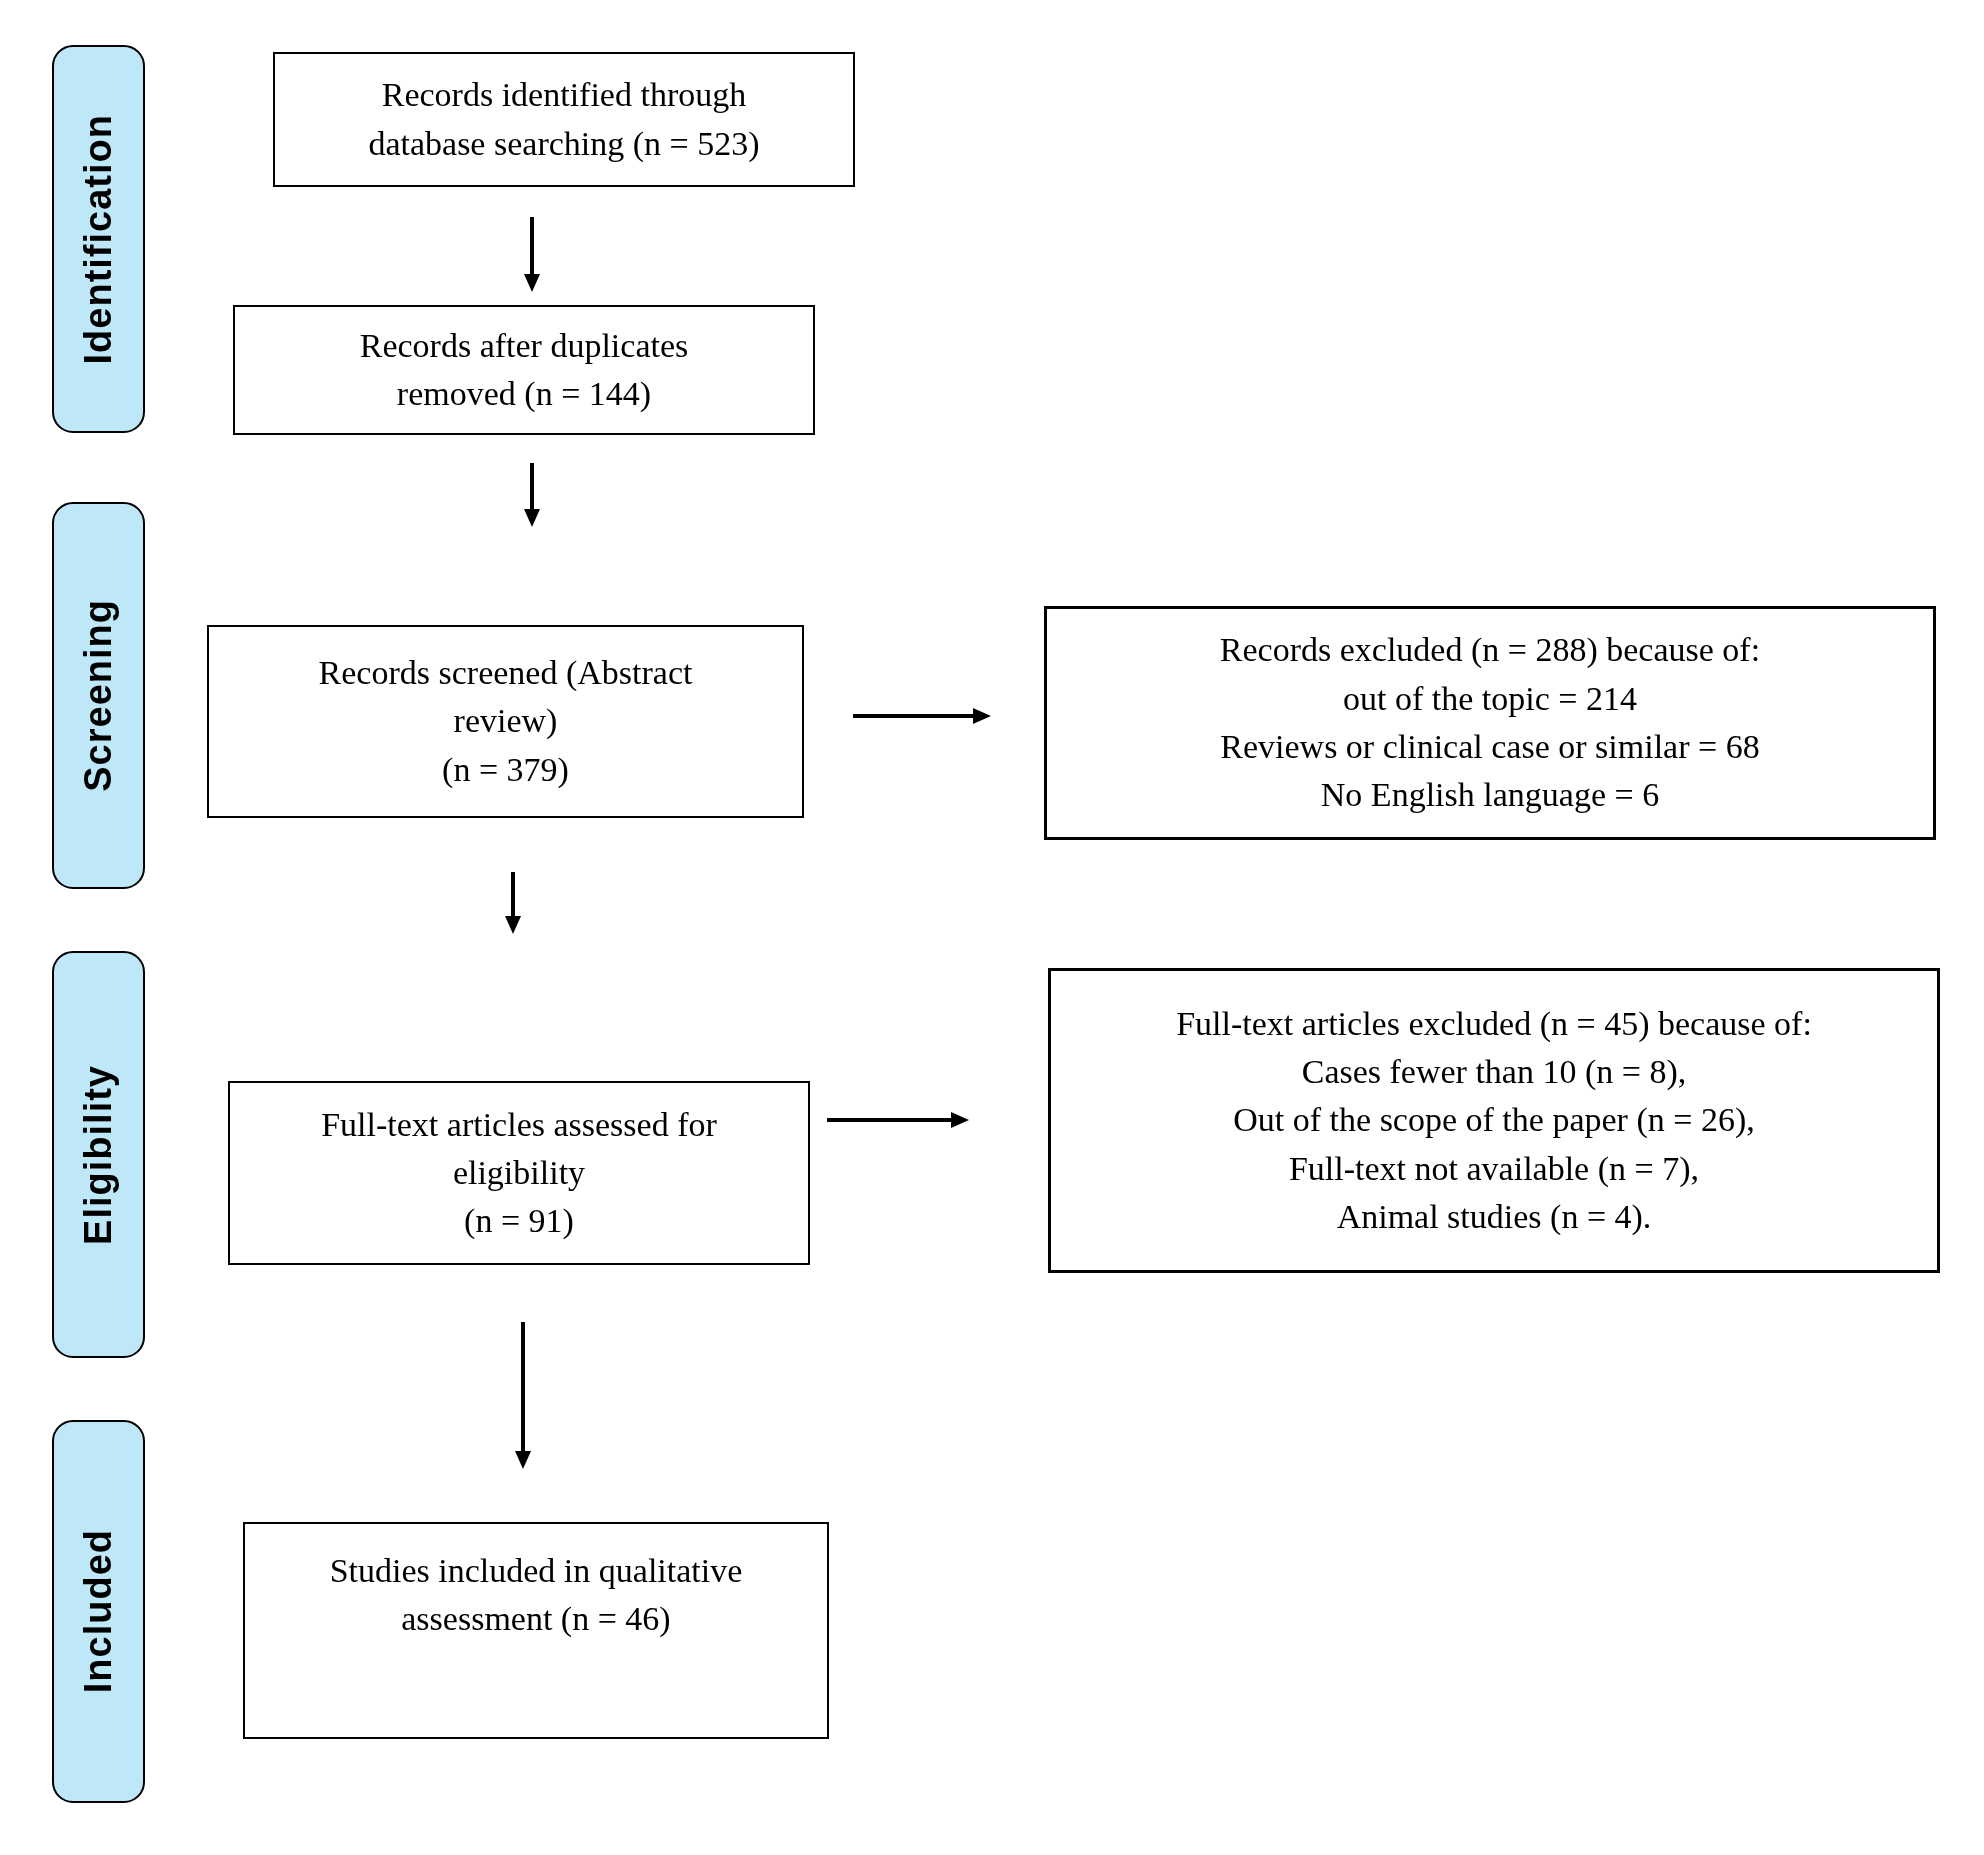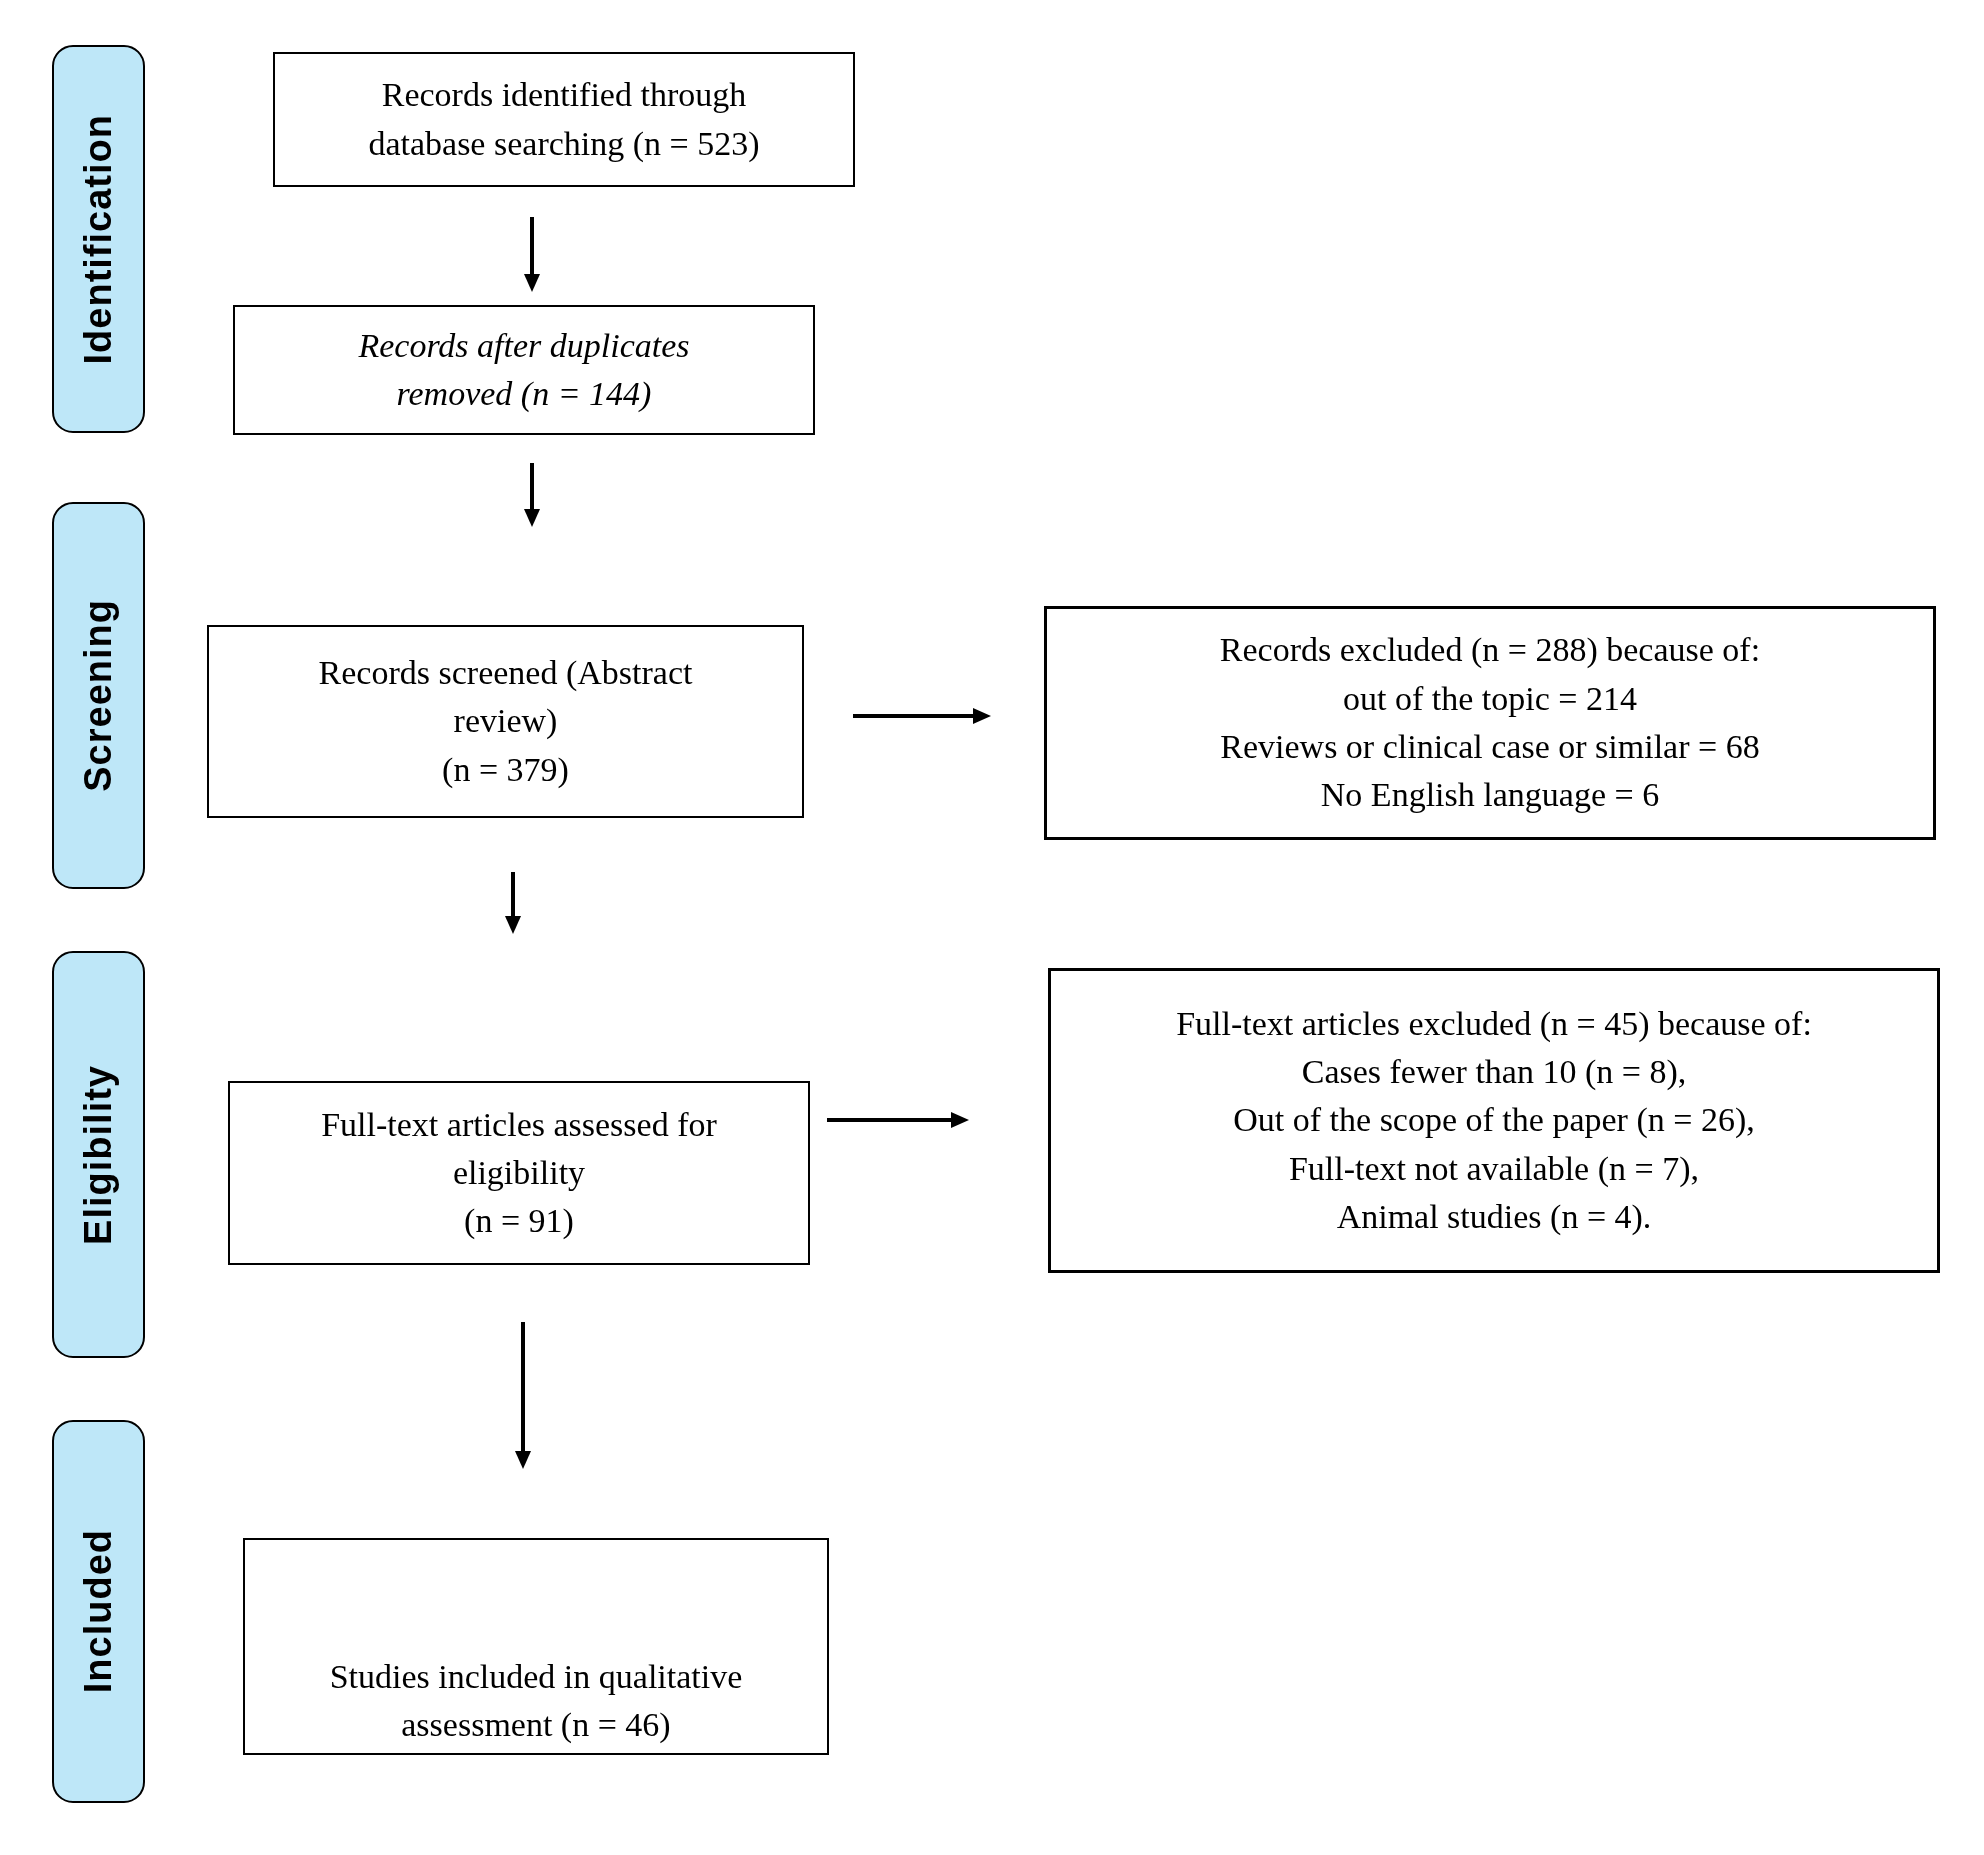--- a/index.html
+++ b/index.html
@@ -53,25 +53,25 @@
     align-items: center;
     justify-content: center;
     text-align: center;
     font-size: 34px;
     line-height: 1.42;
   }
   .fbox .btext {
     white-space: pre-line;
     padding: 3.8px 13.3px;
   }
-  .fbox.top-align { align-items: flex-end; margin-top: 16px; }
+  .fbox.top-align { align-items: flex-start; }
   .fbox.top-align .btext { padding-top: 23px; }
 
   #box-records-identified      { left: 233px; top: 52px;   width: 582px; height: 135px; margin-left: 40px; }
-  #box-records-after-duplicates{ left: 233px; top: 305px;  width: 582px; height: 130px; font-style: italic; }
+  #box-records-after-duplicates{ left: 233px; top: 305px;  width: 582px; height: 130px; }
   #box-records-screened        { left: 207px; top: 625px;  width: 597px; height: 193px; }
   #box-fulltext-assessed       { left: 228px; top: 1081px; width: 582px; height: 184px; }
   #box-studies-included        { left: 243px; top: 1522px; width: 586px; height: 217px; }
 
   .xbox { border-width: 3.8px; }
   #box-records-excluded        { left: 1044px; top: 606px;  width: 892px; height: 234px; }
   #box-fulltext-excluded       { left: 1048px; top: 968px; width: 892px; height: 305px; }
 
   
   .varrow {

